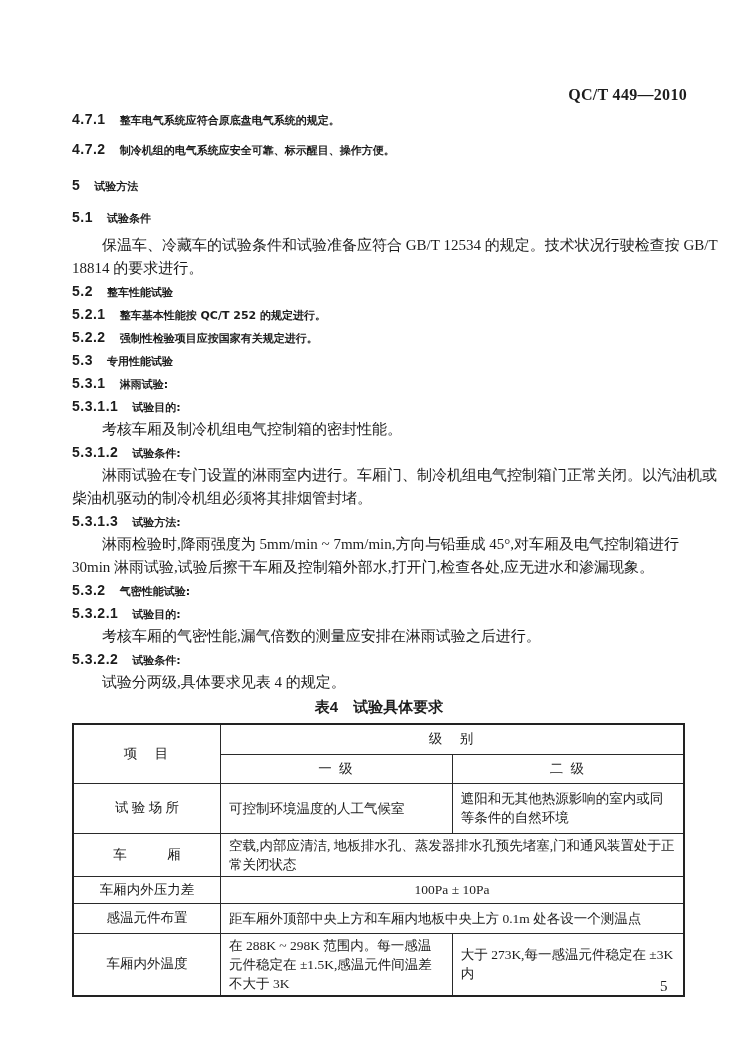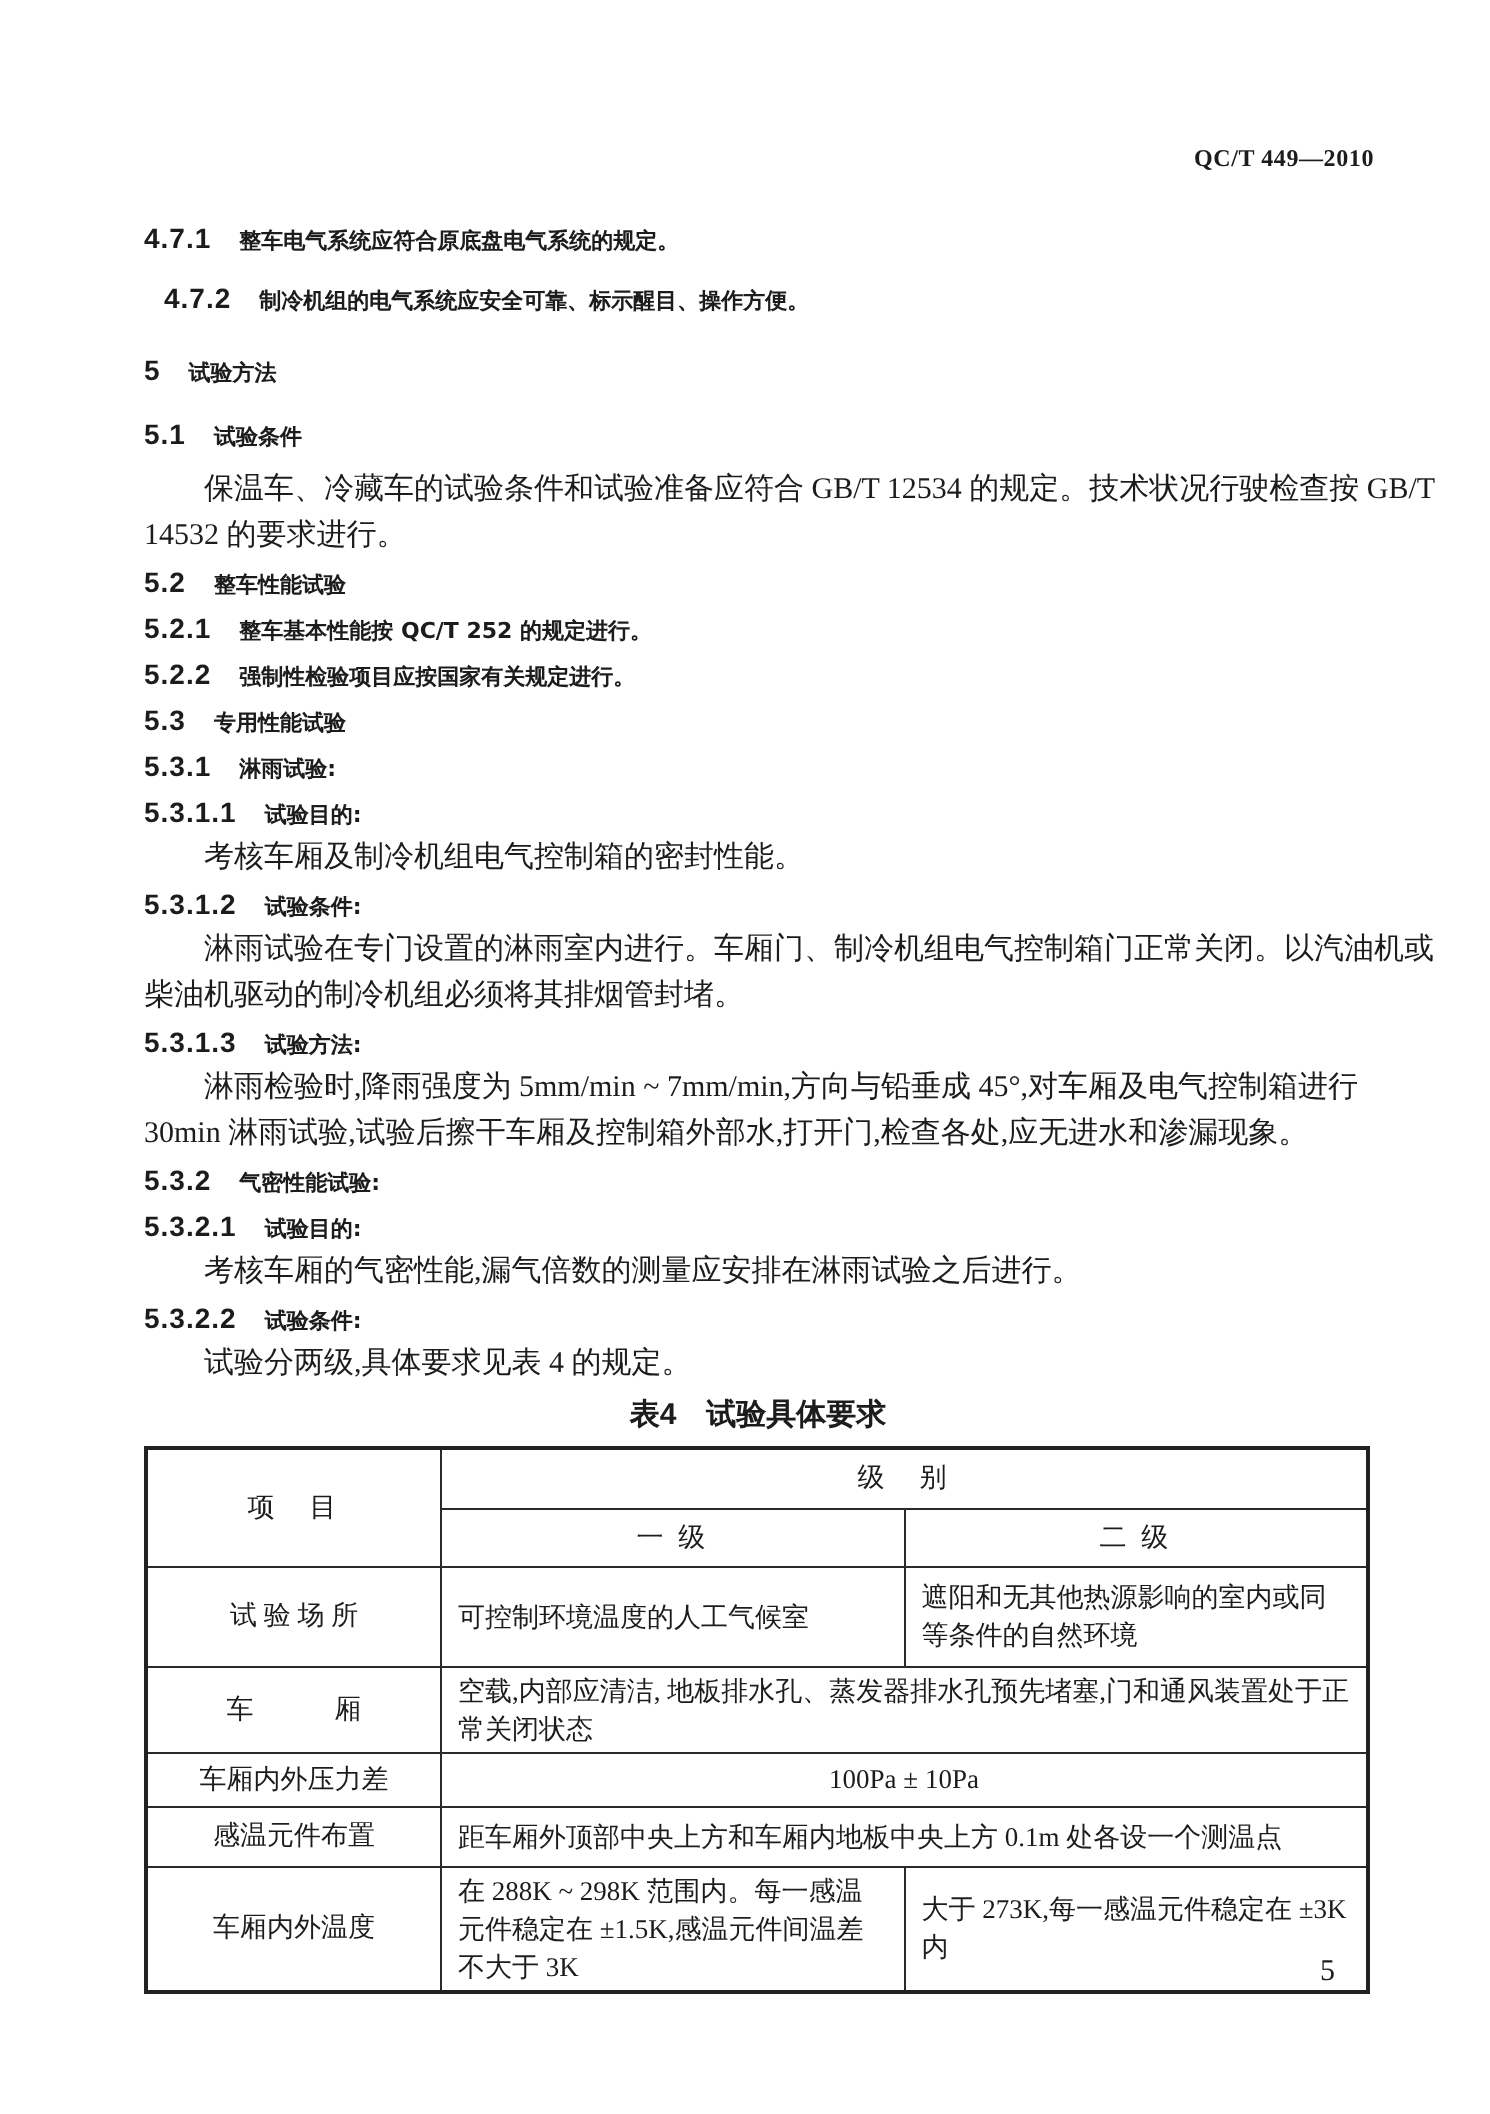--- a/index.html
+++ b/index.html
@@ -5,23 +5,23 @@
   html,body{margin:0;padding:0;background:#888;}
   .page{
     position:relative;
     width:745px;height:1057px;
     background:#ffffff;
     font-family:"Liberation Serif","DejaVu Serif",serif;
     color:#1c1c1c;
     overflow:hidden;
   }
   .doc-number{
-    position:absolute;top:72px;right:58px;
+    position:absolute;top:86px;right:58px;
     font-family:"Liberation Serif",serif;
-    font-size:12px;font-weight:bold;letter-spacing:.3px;
+    font-size:16px;font-weight:bold;letter-spacing:.3px;
   }
   .content{
     position:absolute;left:72px;top:108px;width:614px;
   }
   .line{
     height:23px;line-height:23px;
     font-size:15px;
     white-space:nowrap;
   }
   .line .num{
@@ -33,21 +33,21 @@
   .line.kind-h .txt{
     font-family:"DejaVu Sans","Liberation Sans",sans-serif;
     font-weight:bold;font-size:11px;
   }
   .line.kind-p{
     font-family:"Liberation Serif","DejaVu Serif",serif;
     font-size:15px;
   }
   .line.indent{ text-indent:30px; }
   .gap-xs{margin-top:5px;}
-  .gap-sm{margin-top:7px;margin-left:10px;}
+  .gap-sm{margin-top:7px;}
   .gap-md{margin-top:9px;}
   .gap-lg{margin-top:13px;}
   .table-title{
     position:absolute;left:72px;top:698px;width:614px;
     text-align:center;
     font-family:Liberation Sans, sans-serif;
     font-weight:bold;font-size:15px;
   }
   table.spec{
     position:absolute;left:72px;top:723px;
@@ -89,21 +89,21 @@
 
 <div class="page">
   <div class="doc-number">QC/T 449—2010</div>
 
   <div class="content" id="content">
       <div class="line kind-h"><span class="num">4.7.1</span><span class="txt">整车电气系统应符合原底盘电气系统的规定。</span></div>
       <div class="line kind-h gap-sm"><span class="num">4.7.2</span><span class="txt">制冷机组的电气系统应安全可靠、标示醒目、操作方便。</span></div>
       <div class="line kind-h gap-lg"><span class="num">5</span><span class="txt">试验方法</span></div>
       <div class="line kind-h gap-md"><span class="num">5.1</span><span class="txt">试验条件</span></div>
       <div class="line kind-p indent gap-xs"><span class="txt">保温车、冷藏车的试验条件和试验准备应符合 GB/T 12534 的规定。技术状况行驶检查按 GB/T</span></div>
-      <div class="line kind-p"><span class="txt">14532 的要求进行。</span></div>
+      <div class="line kind-p"><span class="txt">18814 的要求进行。</span></div>
       <div class="line kind-h"><span class="num">5.2</span><span class="txt">整车性能试验</span></div>
       <div class="line kind-h"><span class="num">5.2.1</span><span class="txt">整车基本性能按 QC/T 252 的规定进行。</span></div>
       <div class="line kind-h"><span class="num">5.2.2</span><span class="txt">强制性检验项目应按国家有关规定进行。</span></div>
       <div class="line kind-h"><span class="num">5.3</span><span class="txt">专用性能试验</span></div>
       <div class="line kind-h"><span class="num">5.3.1</span><span class="txt">淋雨试验:</span></div>
       <div class="line kind-h"><span class="num">5.3.1.1</span><span class="txt">试验目的:</span></div>
       <div class="line kind-p indent"><span class="txt">考核车厢及制冷机组电气控制箱的密封性能。</span></div>
       <div class="line kind-h"><span class="num">5.3.1.2</span><span class="txt">试验条件:</span></div>
       <div class="line kind-p indent"><span class="txt">淋雨试验在专门设置的淋雨室内进行。车厢门、制冷机组电气控制箱门正常关闭。以汽油机或</span></div>
       <div class="line kind-p"><span class="txt">柴油机驱动的制冷机组必须将其排烟管封堵。</span></div>

